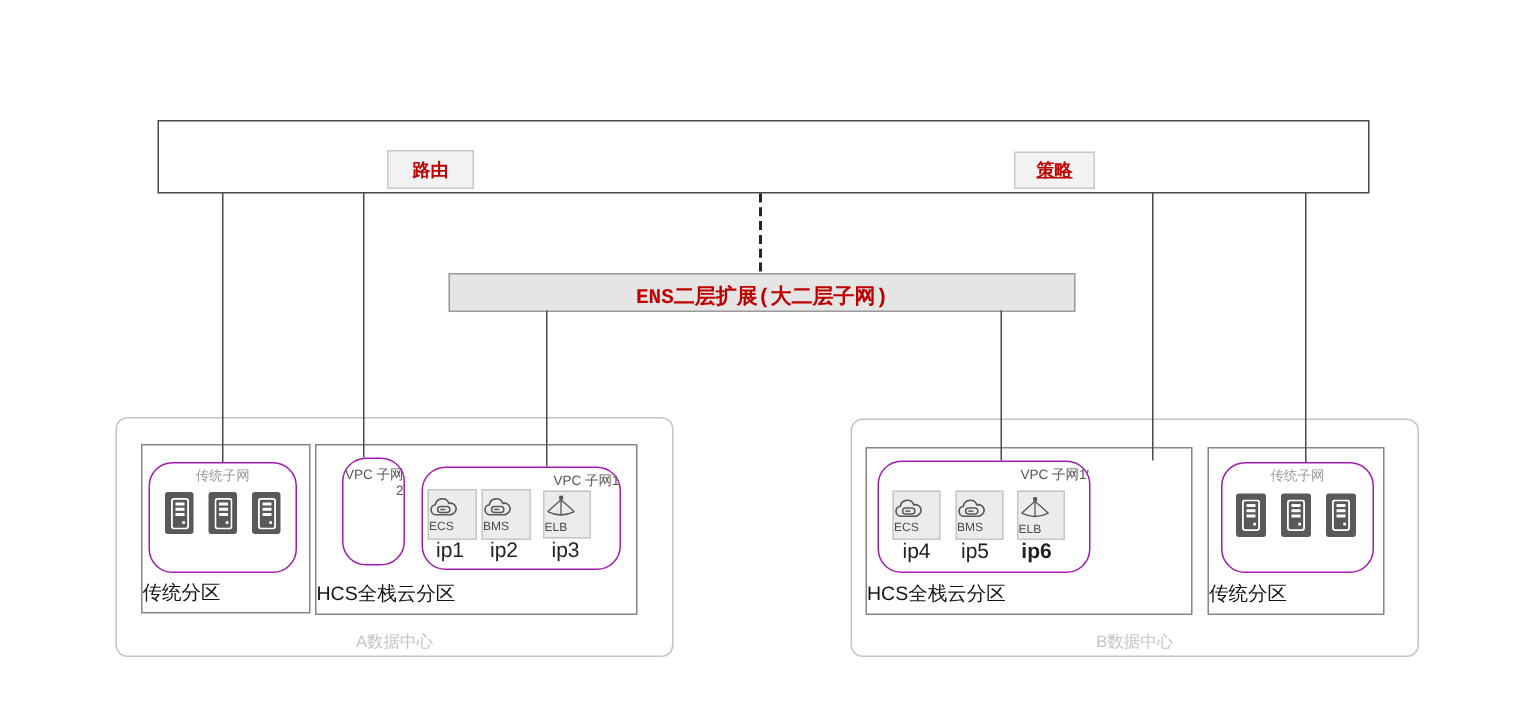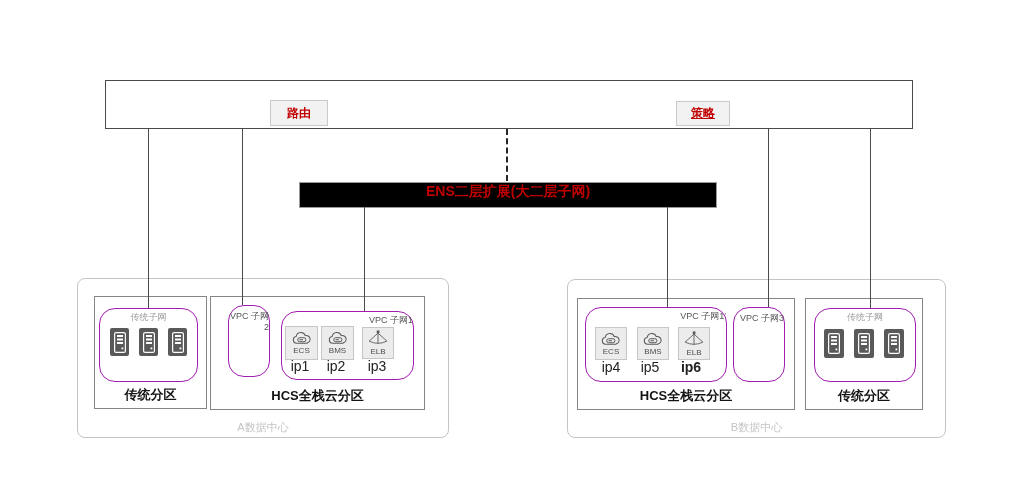--- a/index.html
+++ b/index.html
@@ -9,53 +9,53 @@
   }
   .abs{position:absolute;}
 
   
   .ens-seg{left:105px;top:80px;width:806px;height:47px;border:1px solid #4a4a4a;background:#fff;}
   .ens-seg-title{position:absolute;left:0;top:4px;width:100%;text-align:center;
     color:#c00000;font-weight:bold;font-size:15px;letter-spacing:.5px;}
   .chip{position:absolute;background:#f2f2f2;border:1px solid #c9c9c9;
     color:#c00000;font-weight:bold;font-size:12px;
     display:flex;align-items:center;justify-content:center;cursor:pointer;}
-  .chip-route{left:164px;top:19px;width:56px;height:24px;}
+  .chip-route{left:152px;top:19px;width:56px;height:24px;}
   .chip-policy{left:570px;top:20px;width:52px;height:23px;text-decoration:underline;}
 
   
-  .ens-l2{left:299px;top:182px;width:416px;height:24px;background:#000000;border:1px solid #9a9a9a;
-    display:flex;align-items:flex-start;justify-content:center;}
+  .ens-l2{left:299px;top:182px;width:416px;height:24px;background:#e5e5e5;border:1px solid #9a9a9a;
+    display:flex;align-items:flex-end;justify-content:center;font-family:Liberation Mono, monospace;}
   .ens-l2 span{color:#c00000;font-weight:bold;font-size:14px;}
 
   
   .vline{position:absolute;width:1px;background:#4a4a4a;z-index:6;}
   .vdash{position:absolute;width:0;border-left:2px dashed #262626;z-index:6;}
 
   
   .dc{position:absolute;border:1px solid #c4c4c4;border-radius:8px;background:#fff;}
   .dc-label{position:absolute;left:0;bottom:2px;width:100%;text-align:center;
     color:#c4c4c4;font-size:11px;}
 
   .partition{position:absolute;border:1px solid #858585;background:#fff;}
-  .part-label{position:absolute;left:0;bottom:4px;width:100%;text-align:center;
-    color:#141414;font-weight:bold;font-size:13px;}
+  .part-label{position:absolute;left:0;bottom:4px;width:100%;text-align:left;
+    color:#141414;font-weight:normal;font-size:13px;}
 
   .subnet{position:absolute;border:1px solid #a21caf;border-radius:16px;background:#fff;}
   .subnet-label{position:absolute;left:0;top:3px;width:100%;text-align:center;
     font-size:9px;color:#999;line-height:11px;}
   .subnet-label.dark{color:#555;text-align:right;}
 
   
   .srv{position:absolute;background:#595959;border-radius:2px;
     display:flex;align-items:center;justify-content:center;}
 
   
   .tile{position:absolute;width:31px;height:32px;background:#ececec;border:1px solid #c6c6c6;
-    display:flex;flex-direction:column;align-items:center;justify-content:center;}
+    display:flex;flex-direction:column;justify-content:center;}
   .tile-label{font-size:8px;color:#4d4d4d;line-height:9px;margin-top:1px;}
 
   .ip{position:absolute;width:40px;text-align:center;font-size:14px;color:#222;}
 </style>
 </head>
 <body>
 
 <div id="canvas">
 
   <div class="abs ens-seg">
@@ -175,23 +175,20 @@
         <rect x="10.6" y="0.5" width="3" height="3" fill="#595959"></rect>
         <path d="M12,3.5 L2,12.5 M12,3.5 L22,12.5 M12,3.5 L12,15" stroke="#595959" stroke-width="1" fill="none"></path>
         <path d="M2,12.5 Q12,17.5 22,12.5" fill="none" stroke="#595959" stroke-width="1"></path>
       </svg>
     <div class="tile-label">ELB</div>
   </div>
   <div class="ip" style="left:591px;top:359px;">ip4</div>
   <div class="ip" style="left:630px;top:359px;">ip5</div>
   <div class="ip" style="left:671px;top:359px;font-weight:bold;">ip6</div>
 
-  <div class="subnet" style="left:733px;top:307px;width:50px;height:73px;">
-    <div class="subnet-label dark" style="top:5px;">VPC 子网3</div>
-  </div>
 
   <div class="partition" style="left:805px;top:298px;width:116px;height:110px;">
     <div class="part-label">传统分区</div>
   </div>
   <div class="subnet" style="left:814px;top:308px;width:100px;height:72px;">
     <div class="subnet-label">传统子网</div>
     <div class="srv" style="left:9px;top:20px;width:20px;height:29px;">
       <svg width="12" height="21" viewBox="0 0 12 21">
           <rect x="0.6" y="0.6" width="10.8" height="19.8" rx="1.5" fill="none" stroke="#fff" stroke-width="1.2"></rect>
           <rect x="3" y="3" width="6" height="2" fill="#fff"></rect>

